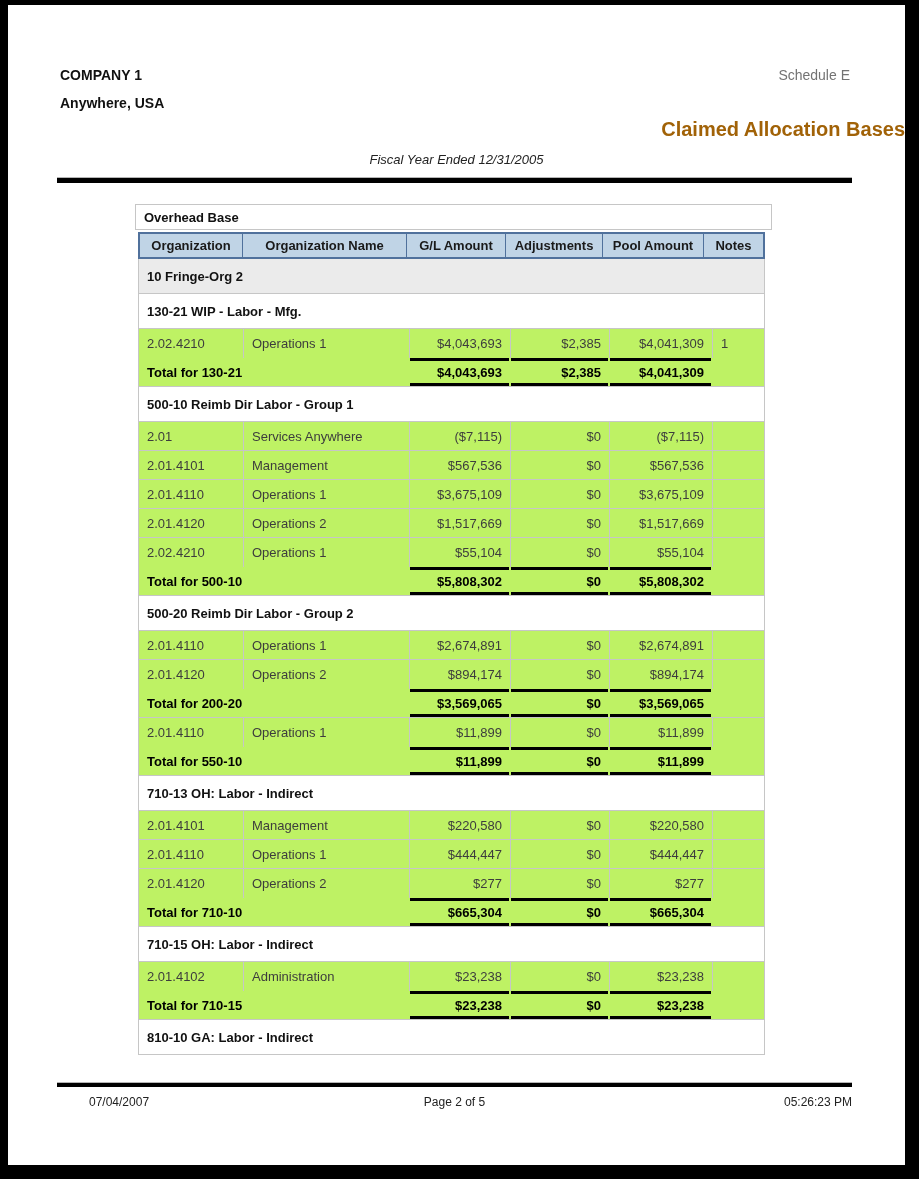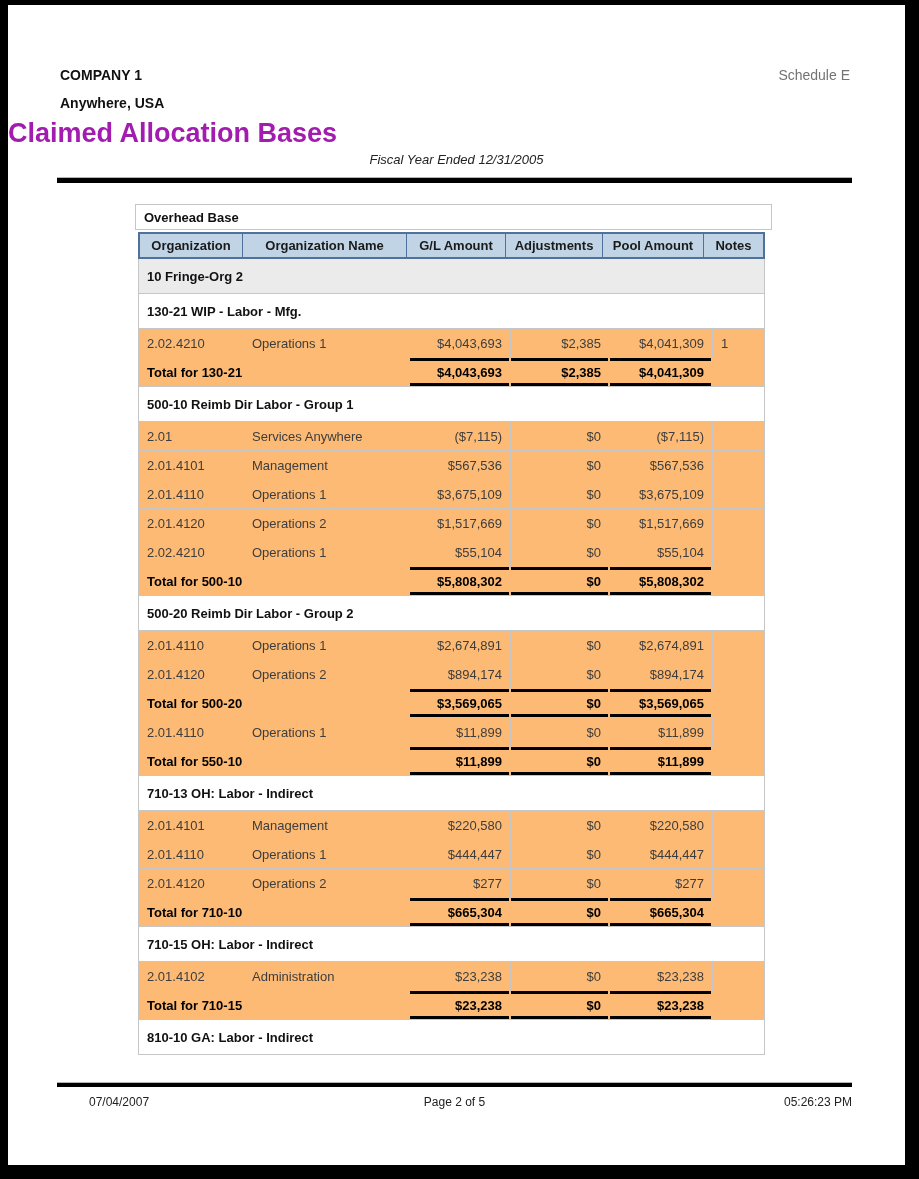--- a/index.html
+++ b/index.html
@@ -15,21 +15,21 @@
   body{
     width:919px;height:1179px;position:relative;background:#000;
     font-family:"Liberation Sans", sans-serif;
   }
   .page{
     position:absolute;left:8px;top:5px;width:897px;height:1160px;background:#fff;
   }
   .company{position:absolute;left:52px;top:62px;font-size:14px;font-weight:bold;color:#111;}
   .schedule{position:absolute;right:55px;top:62px;font-size:14px;font-weight:normal;color:#737373;}
   .location{position:absolute;left:52px;top:90px;font-size:14px;font-weight:bold;color:#111;}
-  .title{position:absolute;left:0;top:113px;width:100%;text-align:left;font-size:27px;font-weight:bold;color:#a21caf;letter-spacing:0;}
+  .title{position:absolute;left:0;top:113px;width:100%;text-align:right;font-size:20px;font-weight:bold;color:#a16207;letter-spacing:0;}
   .subtitle{position:absolute;left:0;top:147px;width:100%;text-align:center;font-size:13px;color:#222;font-style:italic;}
   .rule{position:absolute;left:49px;top:172px;width:795px;height:6px;background:linear-gradient(#b5b5b5 1px,#000 1px);}
   .rule.bottom{top:1077px;height:5px;}
 
   .report-table{position:absolute;left:127px;top:199px;width:637px;font-size:13px;color:var(--ink);}
   .caption-box{
     height:26px;border:1px solid var(--grid);display:flex;align-items:center;
     padding-left:8px;font-weight:bold;color:#111;background:#fff;
   }
   .tbl{margin-left:3px;margin-top:2px;width:627px;}
@@ -38,21 +38,21 @@
     height:27px;background:var(--header-bg);border:2px solid var(--header-border);
   }
   .hcell{
     display:flex;align-items:center;justify-content:center;font-weight:bold;color:#1a1a1a;
     border-left:1px solid var(--header-border);overflow:hidden;white-space:nowrap;
   }
   .hcell:first-child{border-left:none;}
   .tbl-body{border-left:1px solid var(--grid);border-right:1px solid var(--grid);}
   .row{
     display:grid;grid-template-columns:104px 166px 101px 99px 103px 1fr;
-    height:29px;border-bottom:1px solid var(--grid);background:#fdba74;
+    height:29px;border-bottom:1px solid var(--grid);background:#bef264;
   }
   .full-row{display:flex;align-items:center;height:35px;border-bottom:1px solid var(--grid);
     padding-left:8px;font-weight:bold;color:var(--bold-ink);}
   .group-row{background:var(--group-bg);}
   .cell{display:flex;align-items:center;padding:0 8px;overflow:hidden;white-space:nowrap;}
   .row .cell + .cell{border-left:1px solid var(--grid);}
   .num{justify-content:flex-end;}
   .data-row.before-total{border-bottom:none;}
   .total-row{font-weight:bold;color:#000;}
   .total-row .cell{border-left:none !important;}
@@ -189,21 +189,21 @@
   <div class="row data-row before-total">
     <div class="cell c-org">2.01.4120</div>
     <div class="cell c-name">Operations 2</div>
     <div class="cell num c-gl">$894,174</div>
     <div class="cell num c-adj">$0</div>
     <div class="cell num c-pool">$894,174</div>
     <div class="cell c-notes"></div>
   </div>
 
   <div class="row total-row">
-    <div class="cell total-label">Total for 500-20</div>
+    <div class="cell total-label">Total for 200-20</div>
     <div class="cell num total-amount t-gl">$3,569,065</div>
     <div class="cell num total-amount t-adj">$0</div>
     <div class="cell num total-amount t-pool">$3,569,065</div>
     <div class="cell total-notes"></div>
   </div>
 
 
   <div class="row data-row before-total">
     <div class="cell c-org">2.01.4110</div>
     <div class="cell c-name">Operations 1</div>

